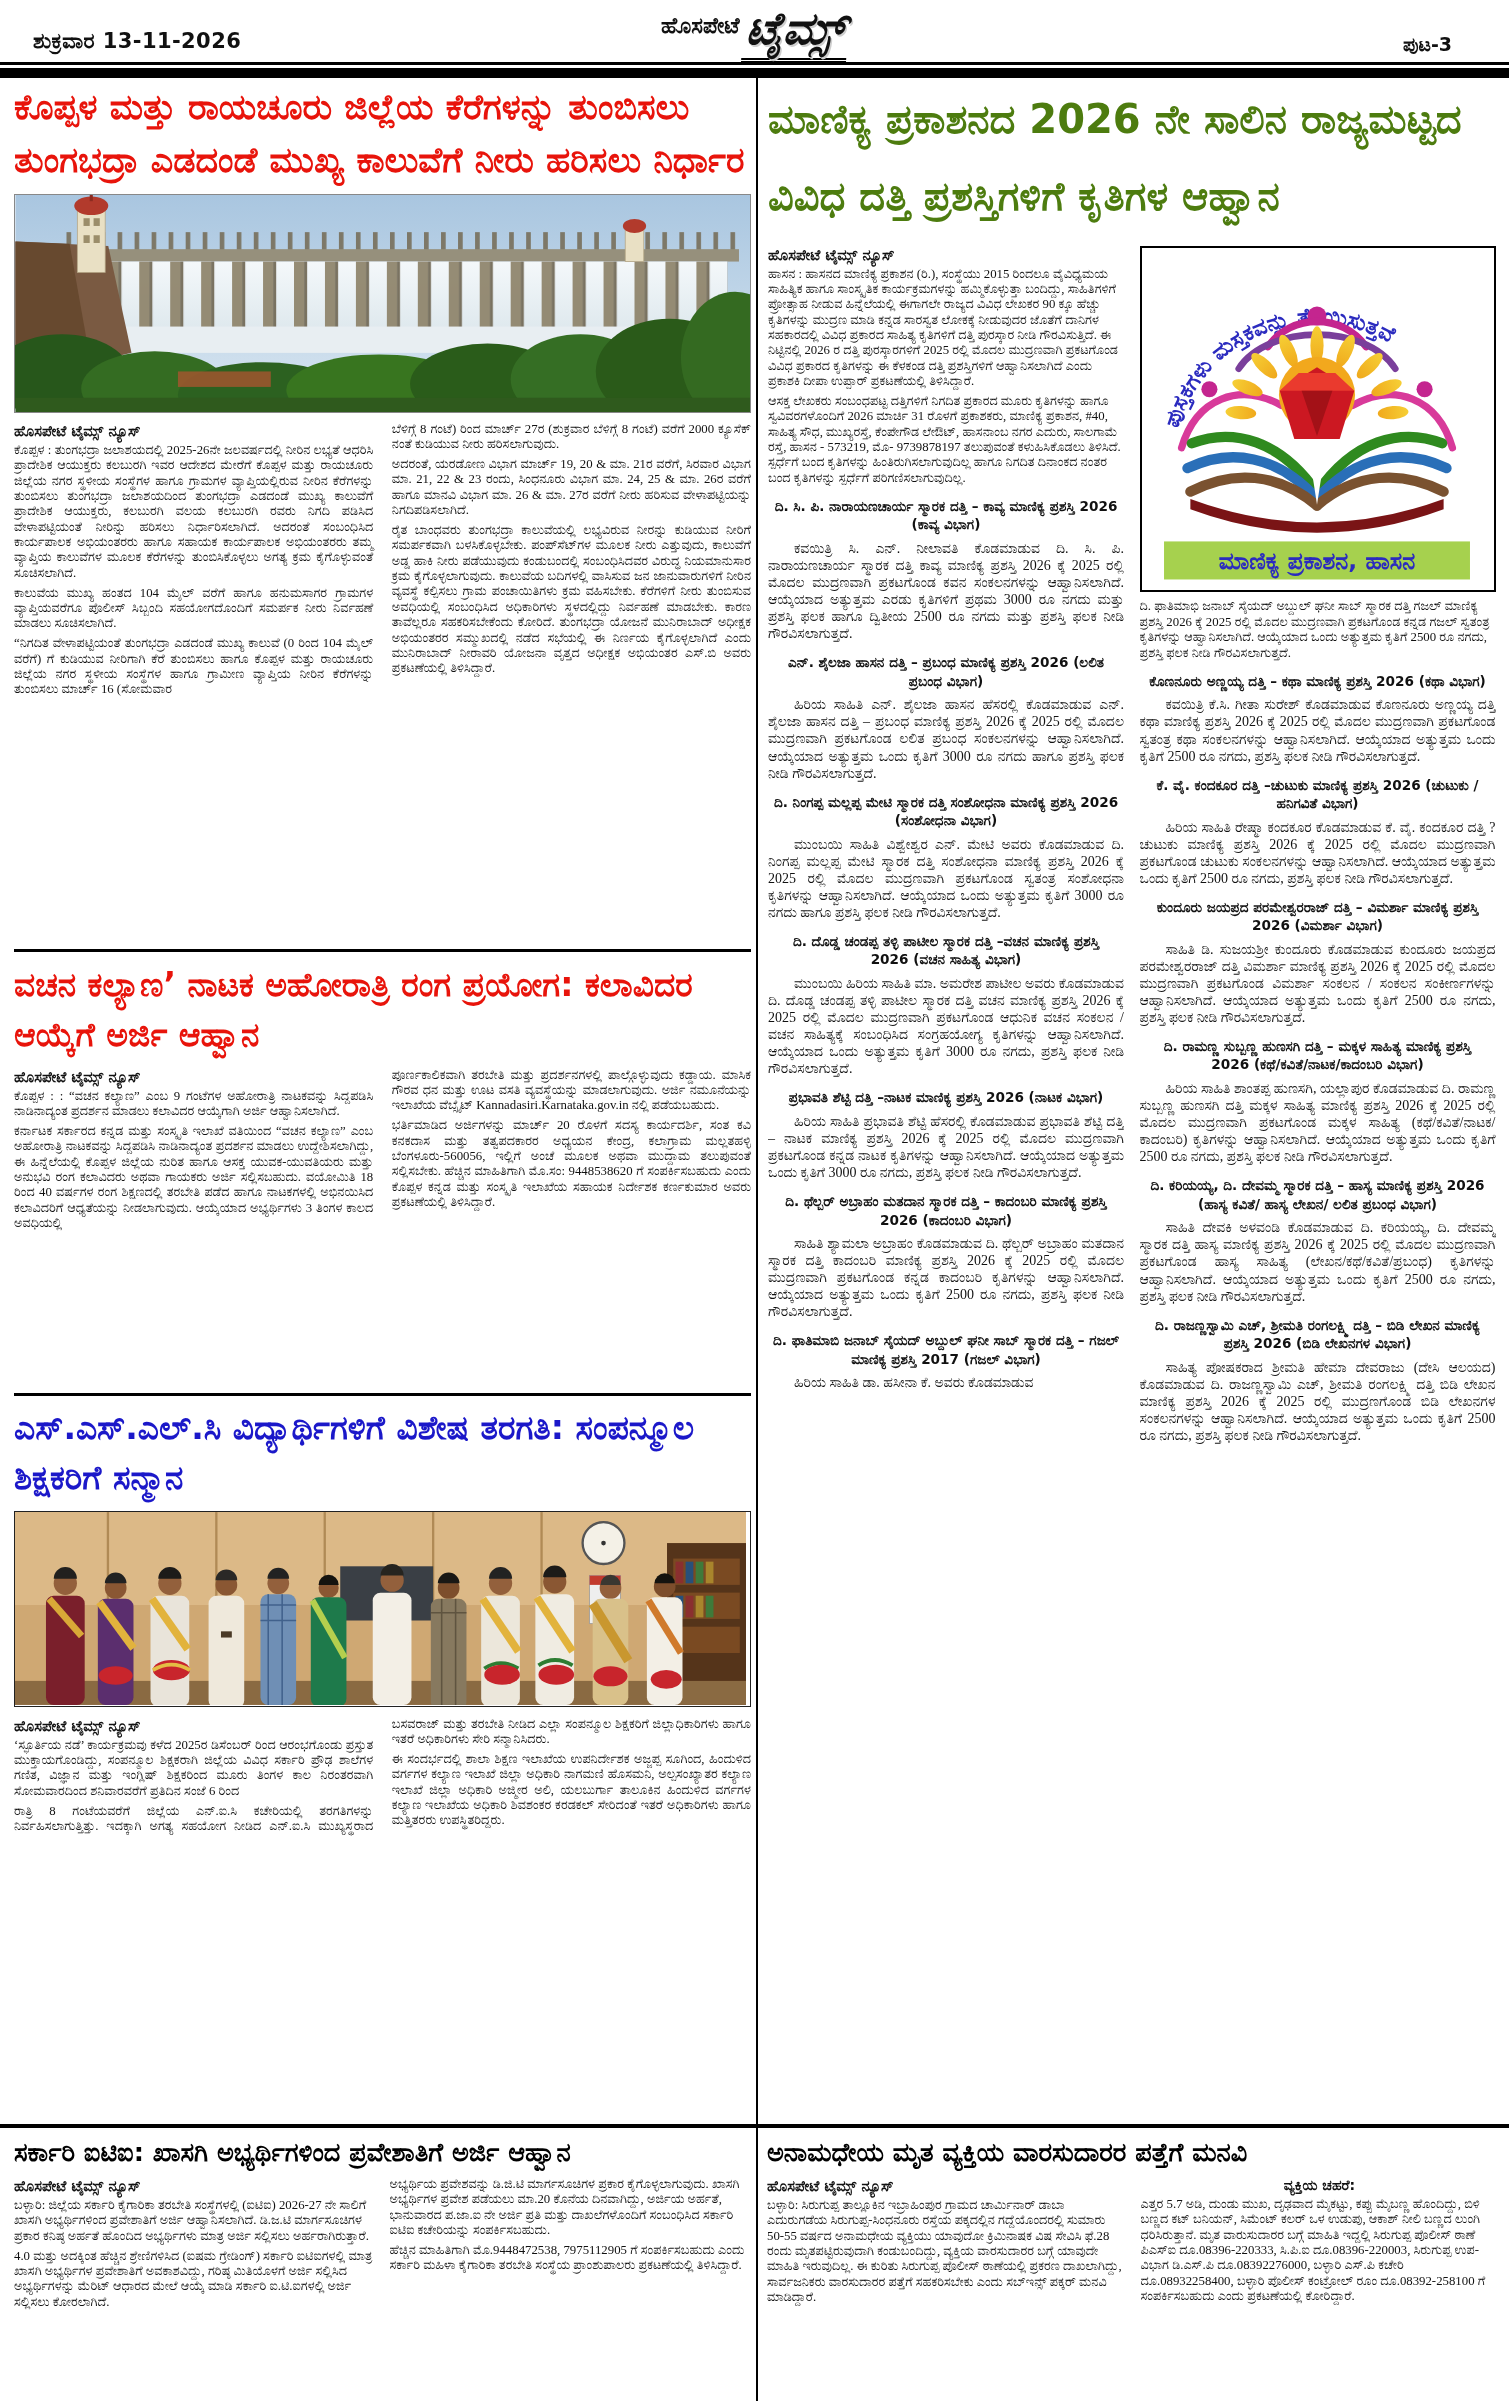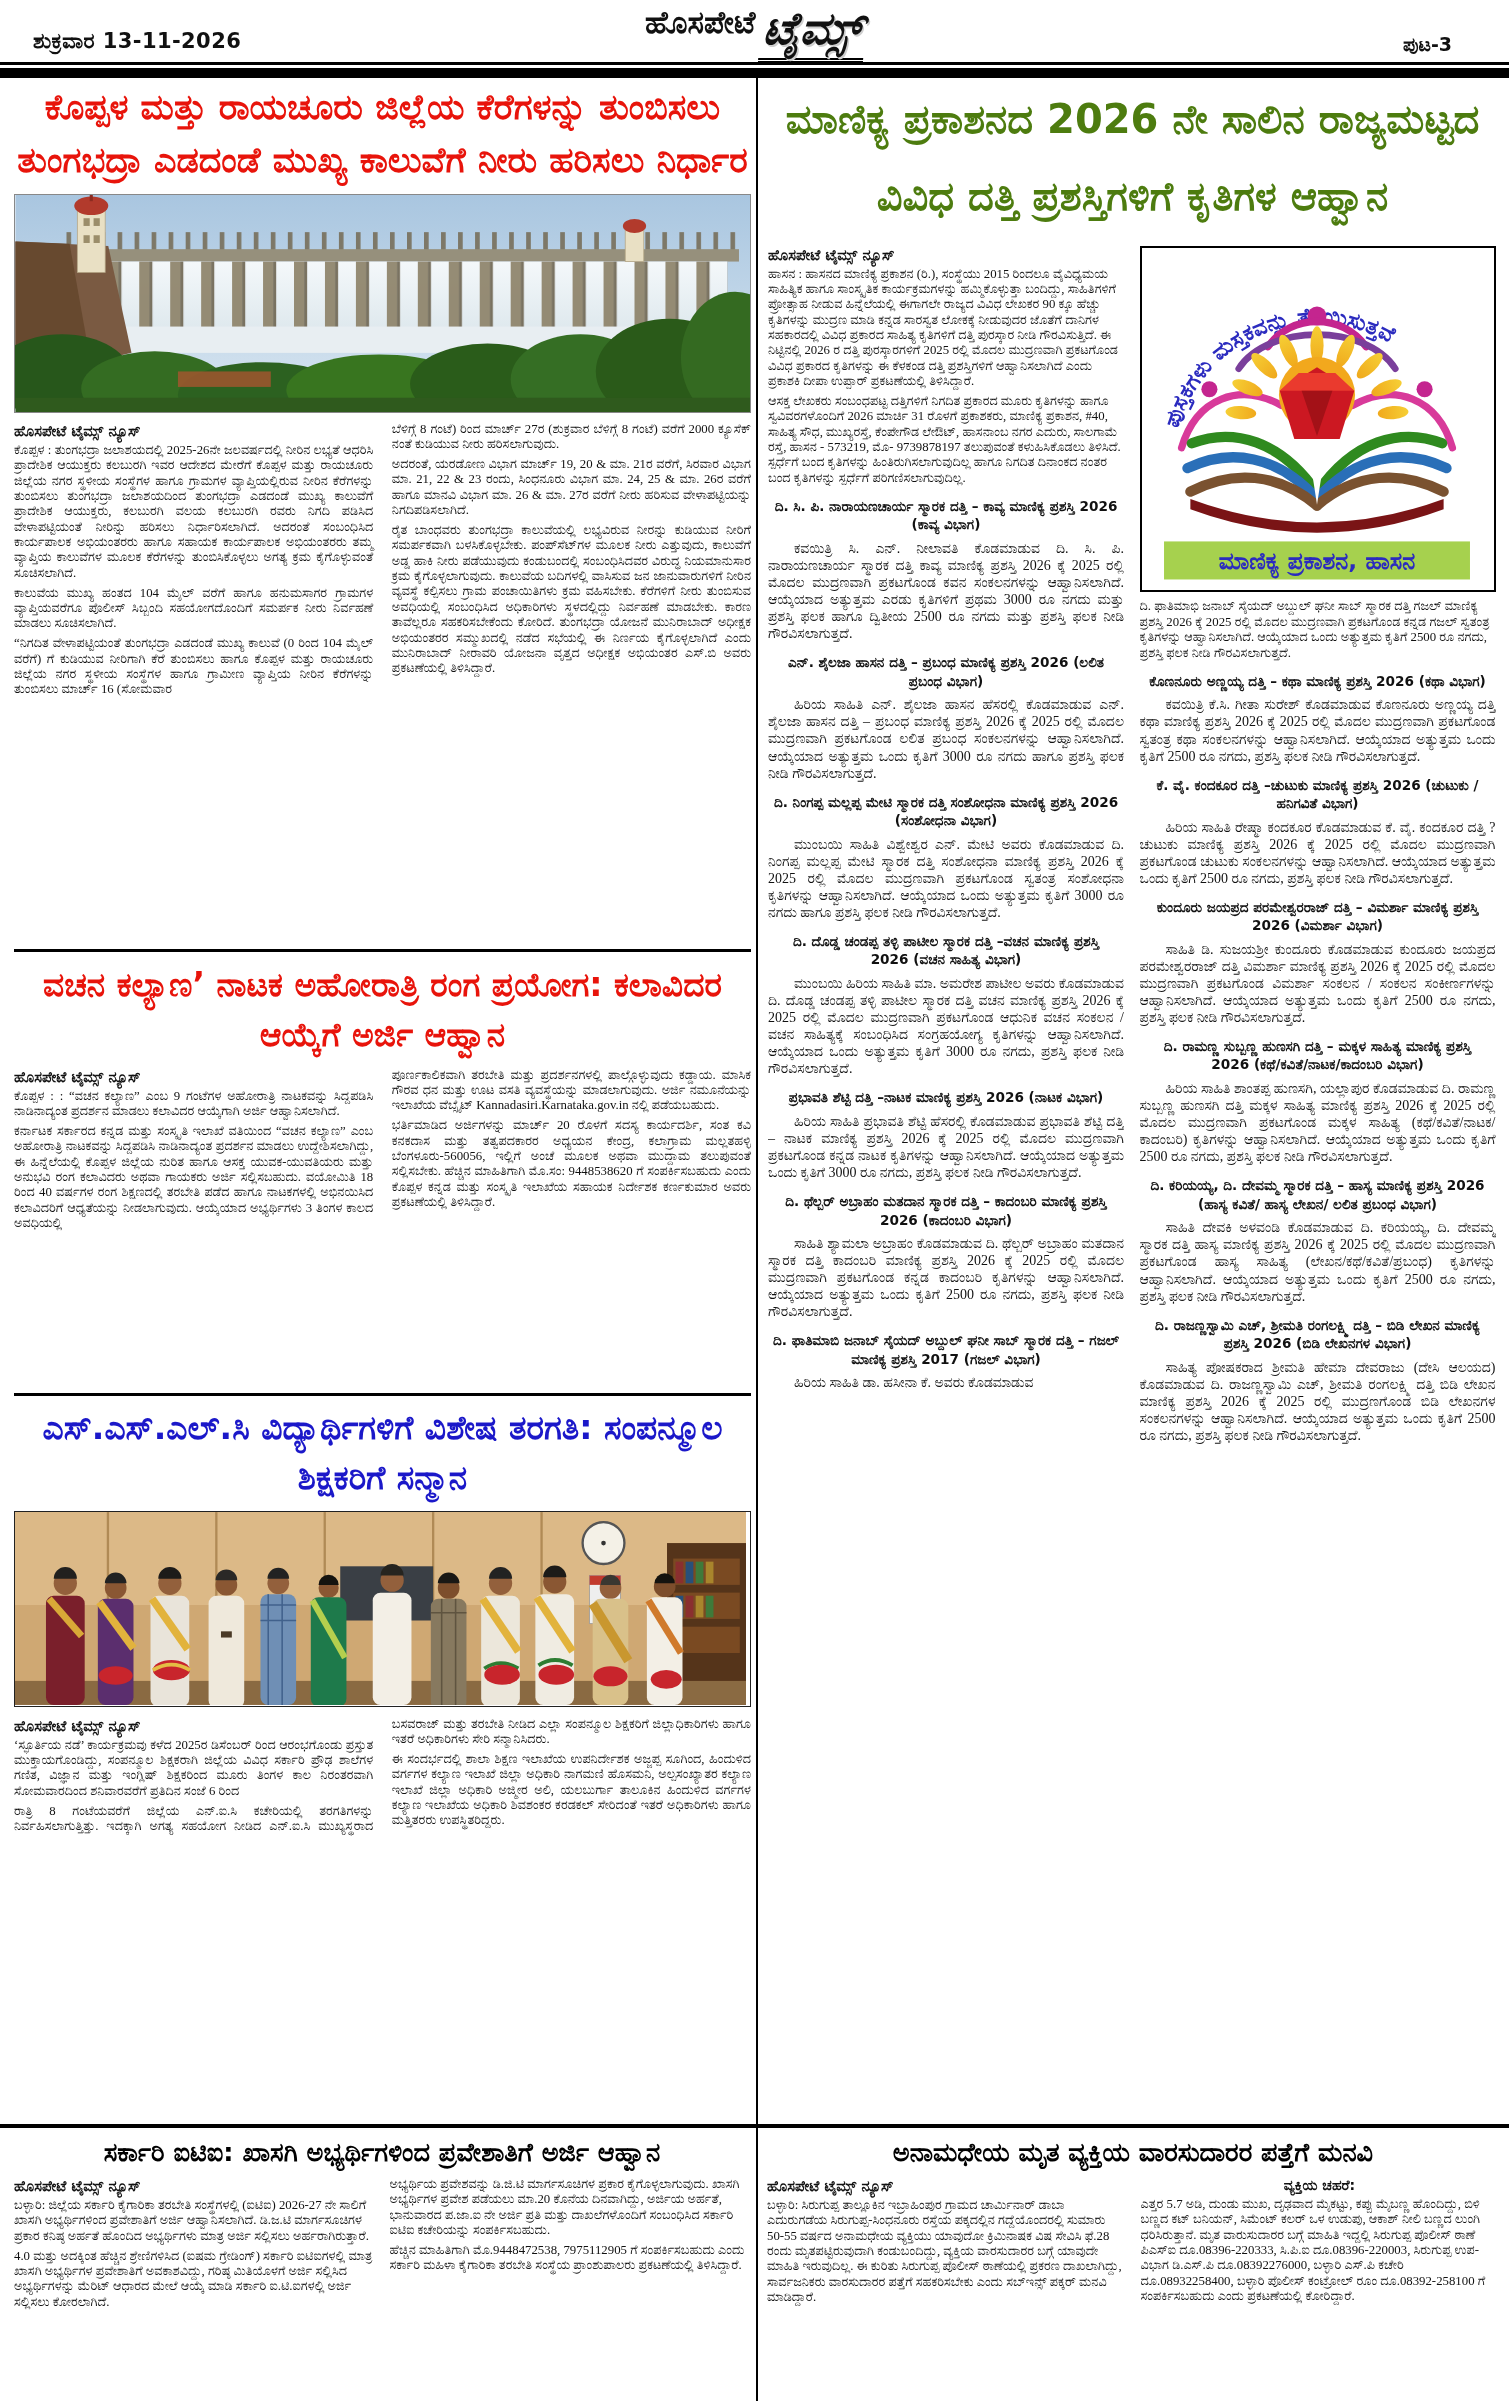--- a/index.html
+++ b/index.html
@@ -9,41 +9,41 @@
     font-family:"Liberation Serif","DejaVu Serif",serif;
     color:#111;
   }
   
   .hdr-date { position:absolute; left:33px; top:29px; font-size:21px; font-weight:bold;
     font-family:"DejaVu Sans",sans-serif; letter-spacing:0.4px; }
   .hdr-page { position:absolute; right:58px; top:33px; font-size:19px; font-weight:bold;
     font-family:"DejaVu Sans",sans-serif; }
   .masthead { position:absolute; left:50%; top:1.5px; transform:translateX(-50%);
     white-space:nowrap; font-family:"DejaVu Sans",sans-serif; }
-  .masthead .pre { font-size:31px; font-weight:900; vertical-align:11px;font-family:Liberation Mono, monospace; }
+  .masthead .pre { font-size:22px; font-weight:900; vertical-align:11px;font-family:Liberation Mono, monospace; }
   .masthead .main { font-size:45px; font-weight:900; font-style:italic; letter-spacing:0.8px;
     display:inline-block; transform:skewX(-4deg); border-bottom:5.4px double #000; padding:0 3.1px 1.5px;
     text-shadow:1.5px 1.5px 0 #cfcfcf; }
   .rule-thin  { position:absolute; left:0; top:62px; width:100%; height:3.1px; background:#000; }
   .rule-thick { position:absolute; left:0; top:68px; width:100%; height:10px; background:#000; }
 
   
   .vdivider  { position:absolute; left:756px; top:78px; width:2.3px; height:2046px; background:#000; }
   .rule-bot  { position:absolute; left:0; top:2124px; width:100%; height:3.9px; background:#000; }
   .vdivider2 { position:absolute; left:756px; top:2128px; width:2.3px; height:273px; background:#000; }
 
   
   .region { position:absolute; }
   #left-region  { left:14px;  top:81px; width:737px; }
   #right-region { left:768px; top:81px; width:729px; }
   #bl-region    { left:14px;  top:2135px; width:736px; height:266px; overflow:hidden; }
   #br-region    { left:767px; top:2135px; width:732px; height:266px; overflow:hidden; }
 
   
-  .headline { text-align:center; font-weight:bold; font-family:"DejaVu Sans",sans-serif; }
+  .headline { text-align:left; font-weight:bold; font-family:"DejaVu Sans",sans-serif; }
   .hl-red   { color:#e8140b; font-size:35px; line-height:1.52; }
   .hl-blue  { color:#1b18c9; font-size:35px; line-height:1.52; }
   .hl-blue-big { color:#4d7c0f; font-size:40px; line-height:1.92; }
   .hl-black { color:#000; font-size:25.6px; line-height:1.4; }
 
   
   .byline { font-weight:bold; font-size:14.7px; margin-bottom:3.1px; font-family:"DejaVu Sans",sans-serif; }
   .cols2 { column-count:2; column-gap:18.6px; text-align:justify; overflow:hidden; }
   .para { font-size:12.8px; line-height:1.2; margin-bottom:4.6px; }
   .sec-h { font-weight:bold; font-size:13.6px; line-height:1.35; text-align:center;

